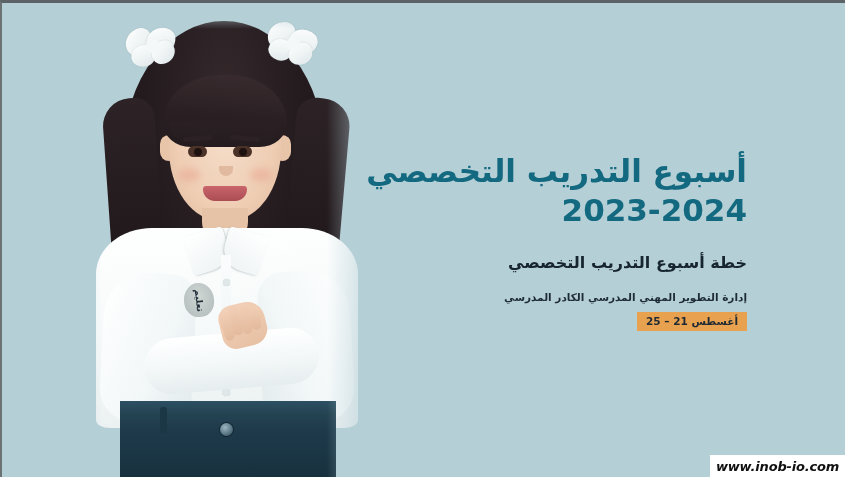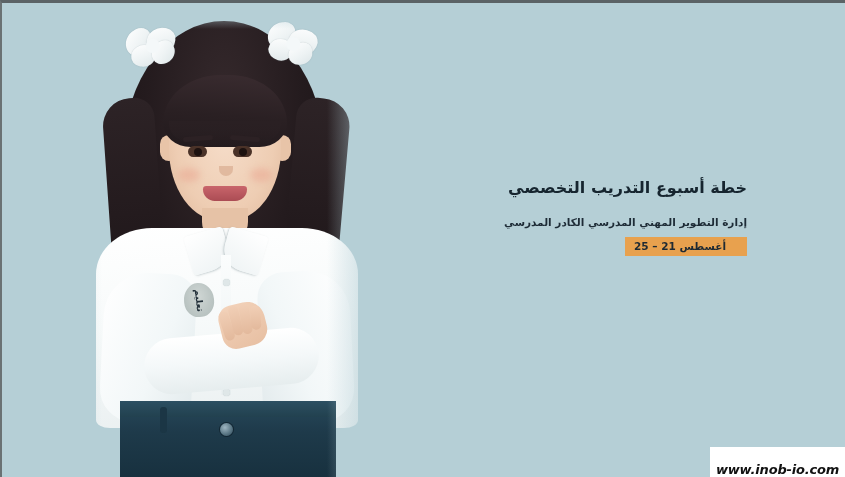--- a/index.html
+++ b/index.html
@@ -246,35 +246,35 @@
     white-space: nowrap;
   }
   #date-badge-wrap { margin-top: 7px; }
   #date-badge {
     display: inline-block;
     background: #e8a14e;
     color: #1e2a33;
     font-family: "DejaVu Sans", sans-serif;
     font-size: 10.5px;
     font-weight: 700;
-    padding: 3px 21px 4px 9px;
+    padding: 3px 9px 4px 9px;
     letter-spacing: .2px;
     white-space: nowrap;
   }
 
   
   #watermark {
     position: absolute;
     right: 0;
     bottom: 0;
     width: 135px;
-    height: 30px;
+    height: 22px;
     background: #ffffff;
     display: flex;
-    align-items: flex-end;
+    align-items: center;
     justify-content: center;
   }
   #watermark-text {
     font-family: "DejaVu Sans", sans-serif;
     font-style: italic;
     font-weight: 700;
     font-size: 13px;
     color: #111111;
     letter-spacing: -0.2px;
     direction: ltr;
@@ -350,20 +350,22 @@
     <div class="ph belt-loop"></div>
     <div class="ph skirt-btn"></div>
 
     <div class="ph blend-t"></div>
     <div class="ph blend-l"></div>
     <div class="ph blend-r"></div>
   </div>
 
   <div id="textblock">
 
+    <div id="title-line1">أسبوع التدريب التخصصي</div>
+    <div id="title-line2">2023-2024</div>
 
     <div id="subtitle">
       <div>خطة أسبوع التدريب التخصصي</div>
     </div>
 
     <div id="department">إدارة التطوير المهني المدرسي الكادر المدرسي</div>
 
     <div id="date-badge-wrap">
       <span id="date-badge">أغسطس 21 – 25</span>
     </div>

